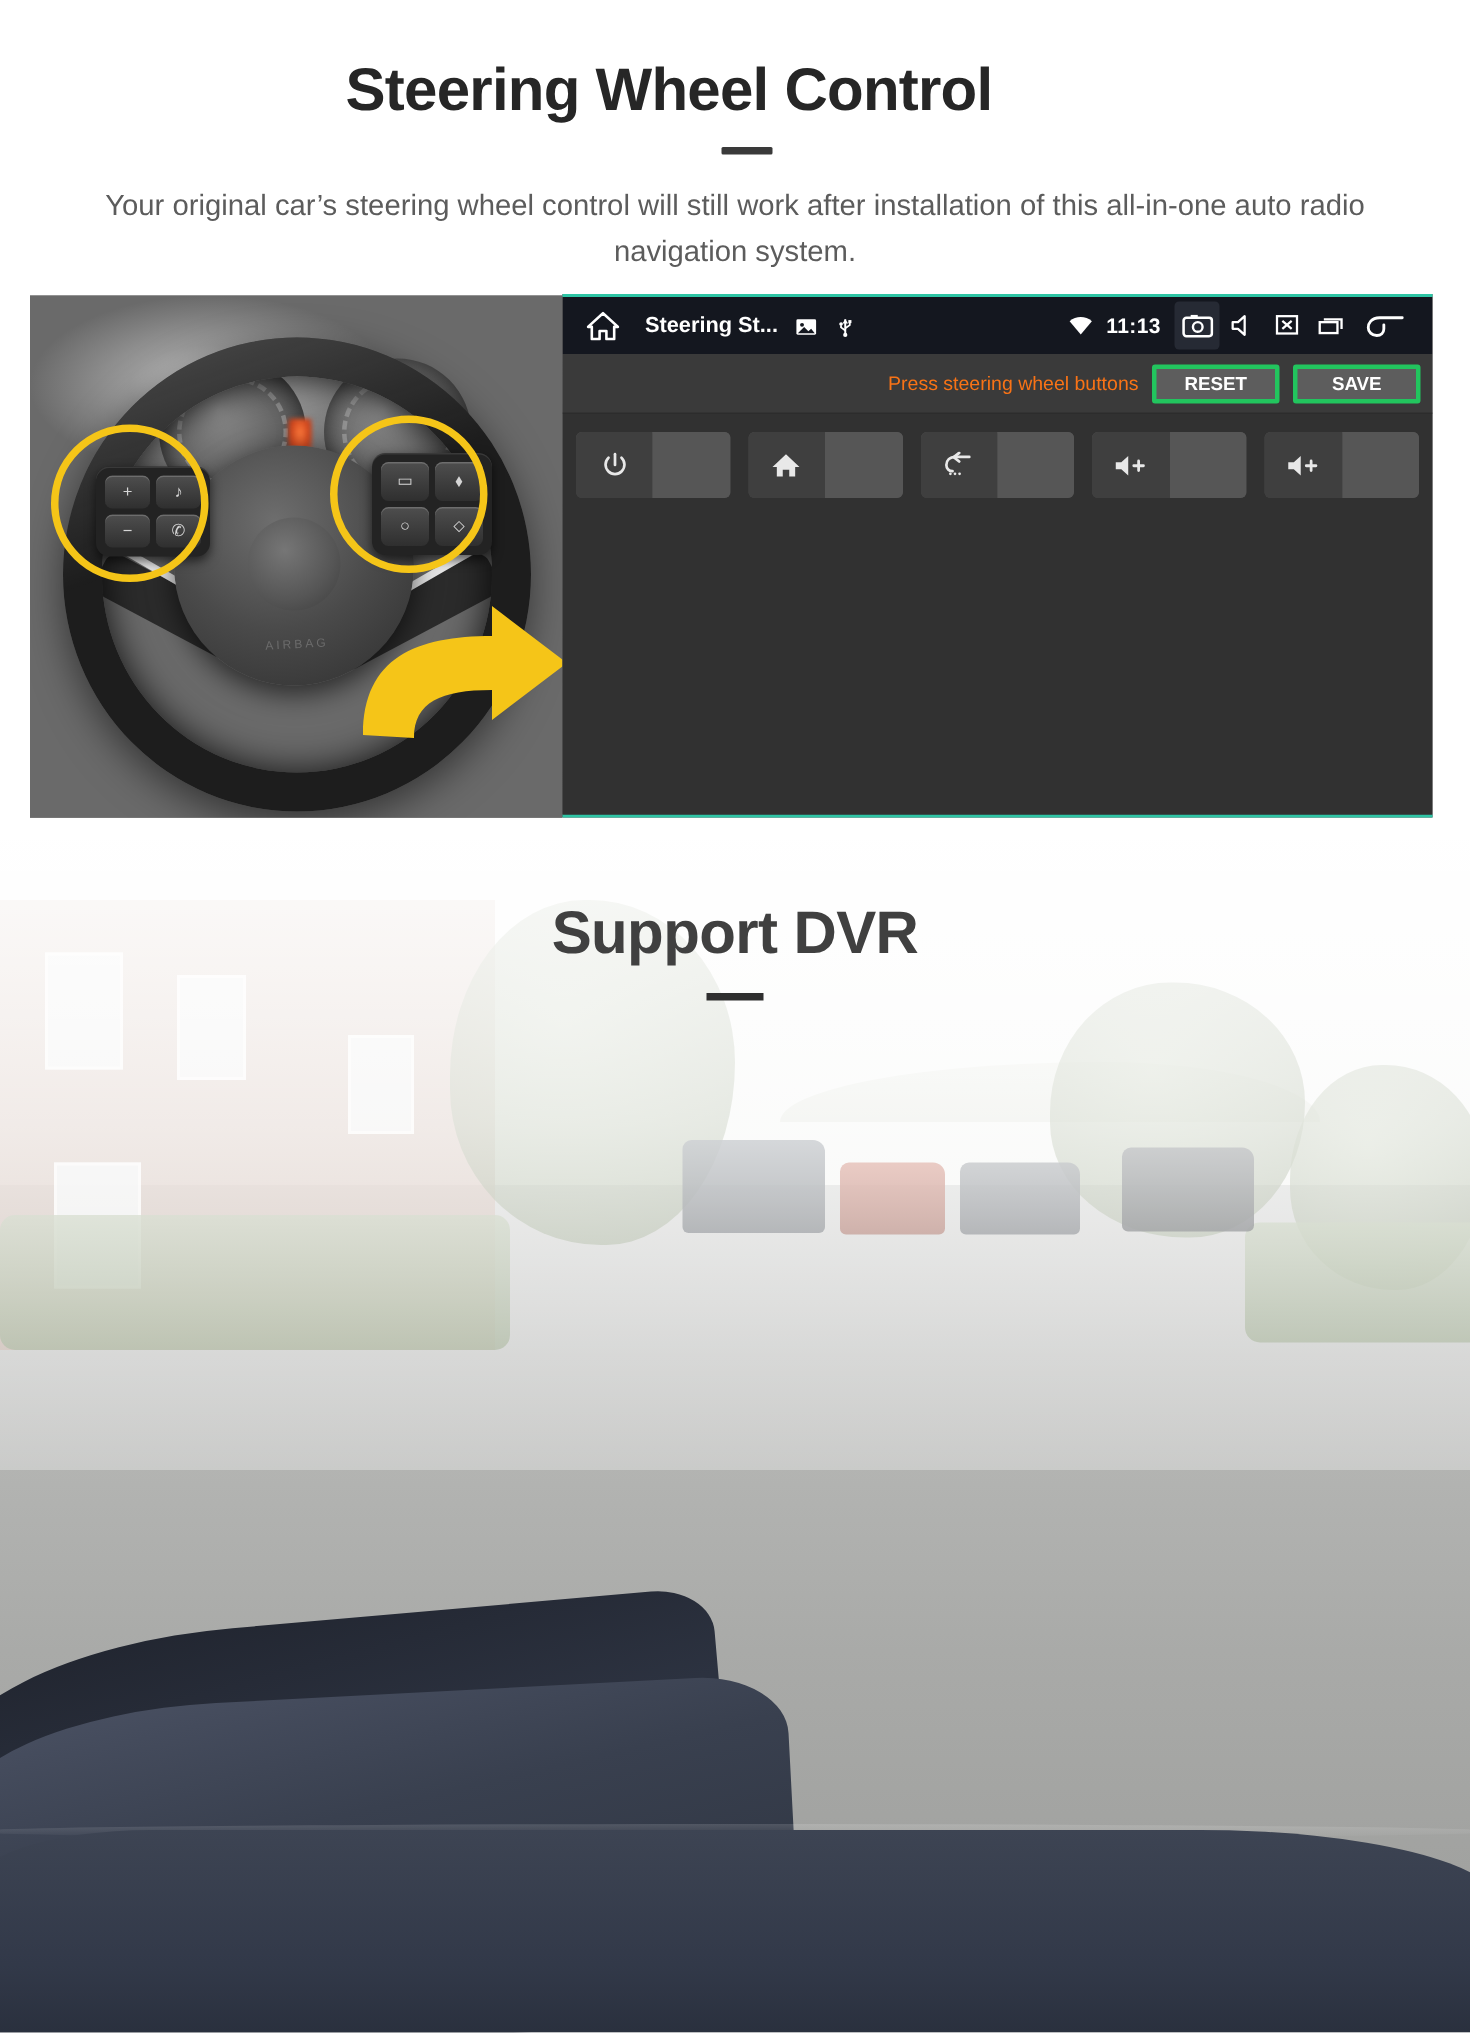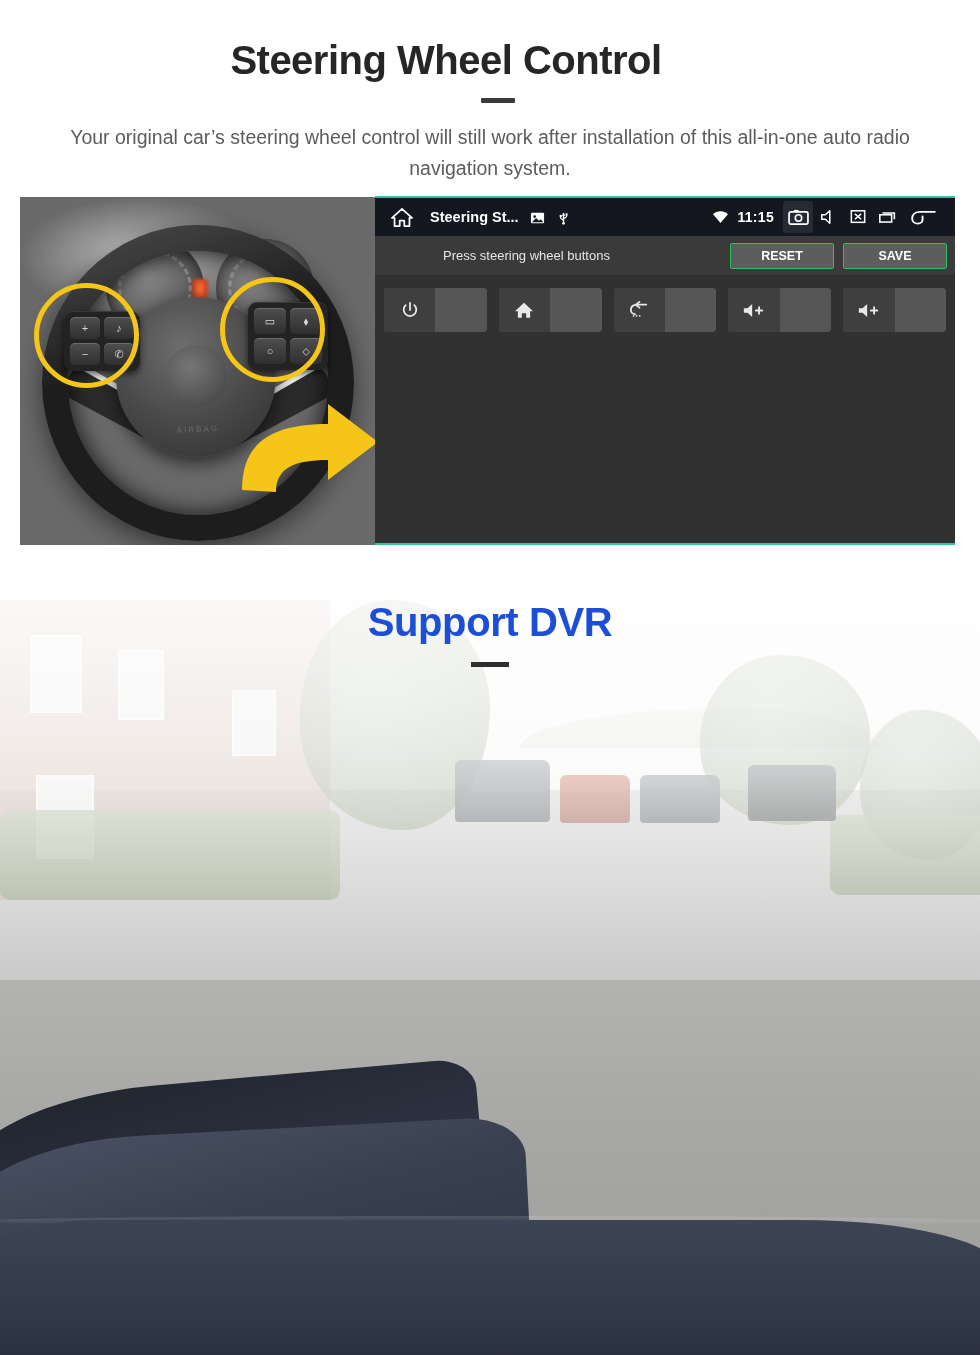--- a/index.html
+++ b/index.html
@@ -148,26 +148,26 @@
   }
   .hu-sysbtn.active { background:#262a34; }
   .hu-sysbtn.wide { width:40px; }
 
   .hu-actionbar {
     height:40px; background:#3a3a3a;
     display:flex; align-items:center; padding:0 8px;
     border-bottom:1px solid #2c2c2c;
   }
   .hu-hint {
-    flex:1; text-align:left; color:#e5e5e5; font-size:13px;
+    flex:1; text-align:right; color:#f97316; font-size:13px;
     padding-left:60px;
   }
   .hu-btn {
-    width:104px; height:26px; margin-left:9px;
-    background:#5d5d5d; border:1px solid #22c55e; border-radius:2px;
+    width:85px; height:26px; margin-left:9px;
+    background:#5d5d5d; border:3px solid #22c55e; border-radius:2px;
     color:#ffffff; font-size:12.5px; font-weight:bold;
     display:flex; align-items:center; justify-content:center;
   }
 
   .hu-body { position:relative; height:271px; background:#313131; padding:12px 9px; }
   .hu-keys { display:flex; gap:12px; }
   .hu-key {
     width:104px; height:44px;
     background:#4a4a4a; border-radius:4px;
     display:flex; overflow:hidden;
@@ -239,21 +239,21 @@
   }
   .s2-dash-bonnet {
     position:absolute; left:-40px; top:520px; width:520px; height:120px;
     background: linear-gradient(170deg,#20242e 0%, #2c3240 70%);
     border-radius:200px 40px 0 0 / 80px 30px 0 0;
     transform: rotate(-5deg);
   }
 
   .s2-title {
     position:absolute; left:0; top:40px; width:980px; text-align:center;
-    font-size:40px; font-weight:bold; color:#1d4ed8; letter-spacing:-0.4px;
+    font-size:40px; font-weight:bold; color:#404040; letter-spacing:-0.4px;
   }
   .s2-rule {
     position:absolute; left:471px; top:102px; width:38px; height:5px; background:#2f2f2f;
   }
 </style>
 </head>
 <body>
 
 <div class="page">
 
@@ -326,21 +326,21 @@
           <path d="M8 11 L5 8.8 L5 7.2" stroke="#ffffff" stroke-width="1.3" fill="none"></path>
           <circle cx="5" cy="6.4" r="1.3" fill="#ffffff"></circle>
         </svg>
 
         <span class="hu-spacer"></span>
 
         <div class="hu-sys">
           <svg class="hu-wifi" viewBox="0 0 18 14">
             <path d="M1 3.4 C5.6 -0.6 12.4 -0.6 17 3.4 L9 13 Z" fill="#ffffff"></path>
           </svg>
-          <span class="hu-clock">11:15</span>
+          <span class="hu-clock">11:13</span>
 
           <div class="hu-sysbtn active">
             <svg viewBox="0 0 22 18" width="21" height="17">
               <rect x="1" y="3" width="20" height="13" rx="2" fill="none" stroke="#ffffff" stroke-width="1.8"></rect>
               <circle cx="11" cy="9.5" r="3.4" fill="none" stroke="#ffffff" stroke-width="1.7"></circle>
               <rect x="6" y="1" width="5" height="2.4" fill="#ffffff"></rect>
             </svg>
           </div>
 
           <div class="hu-sysbtn">

